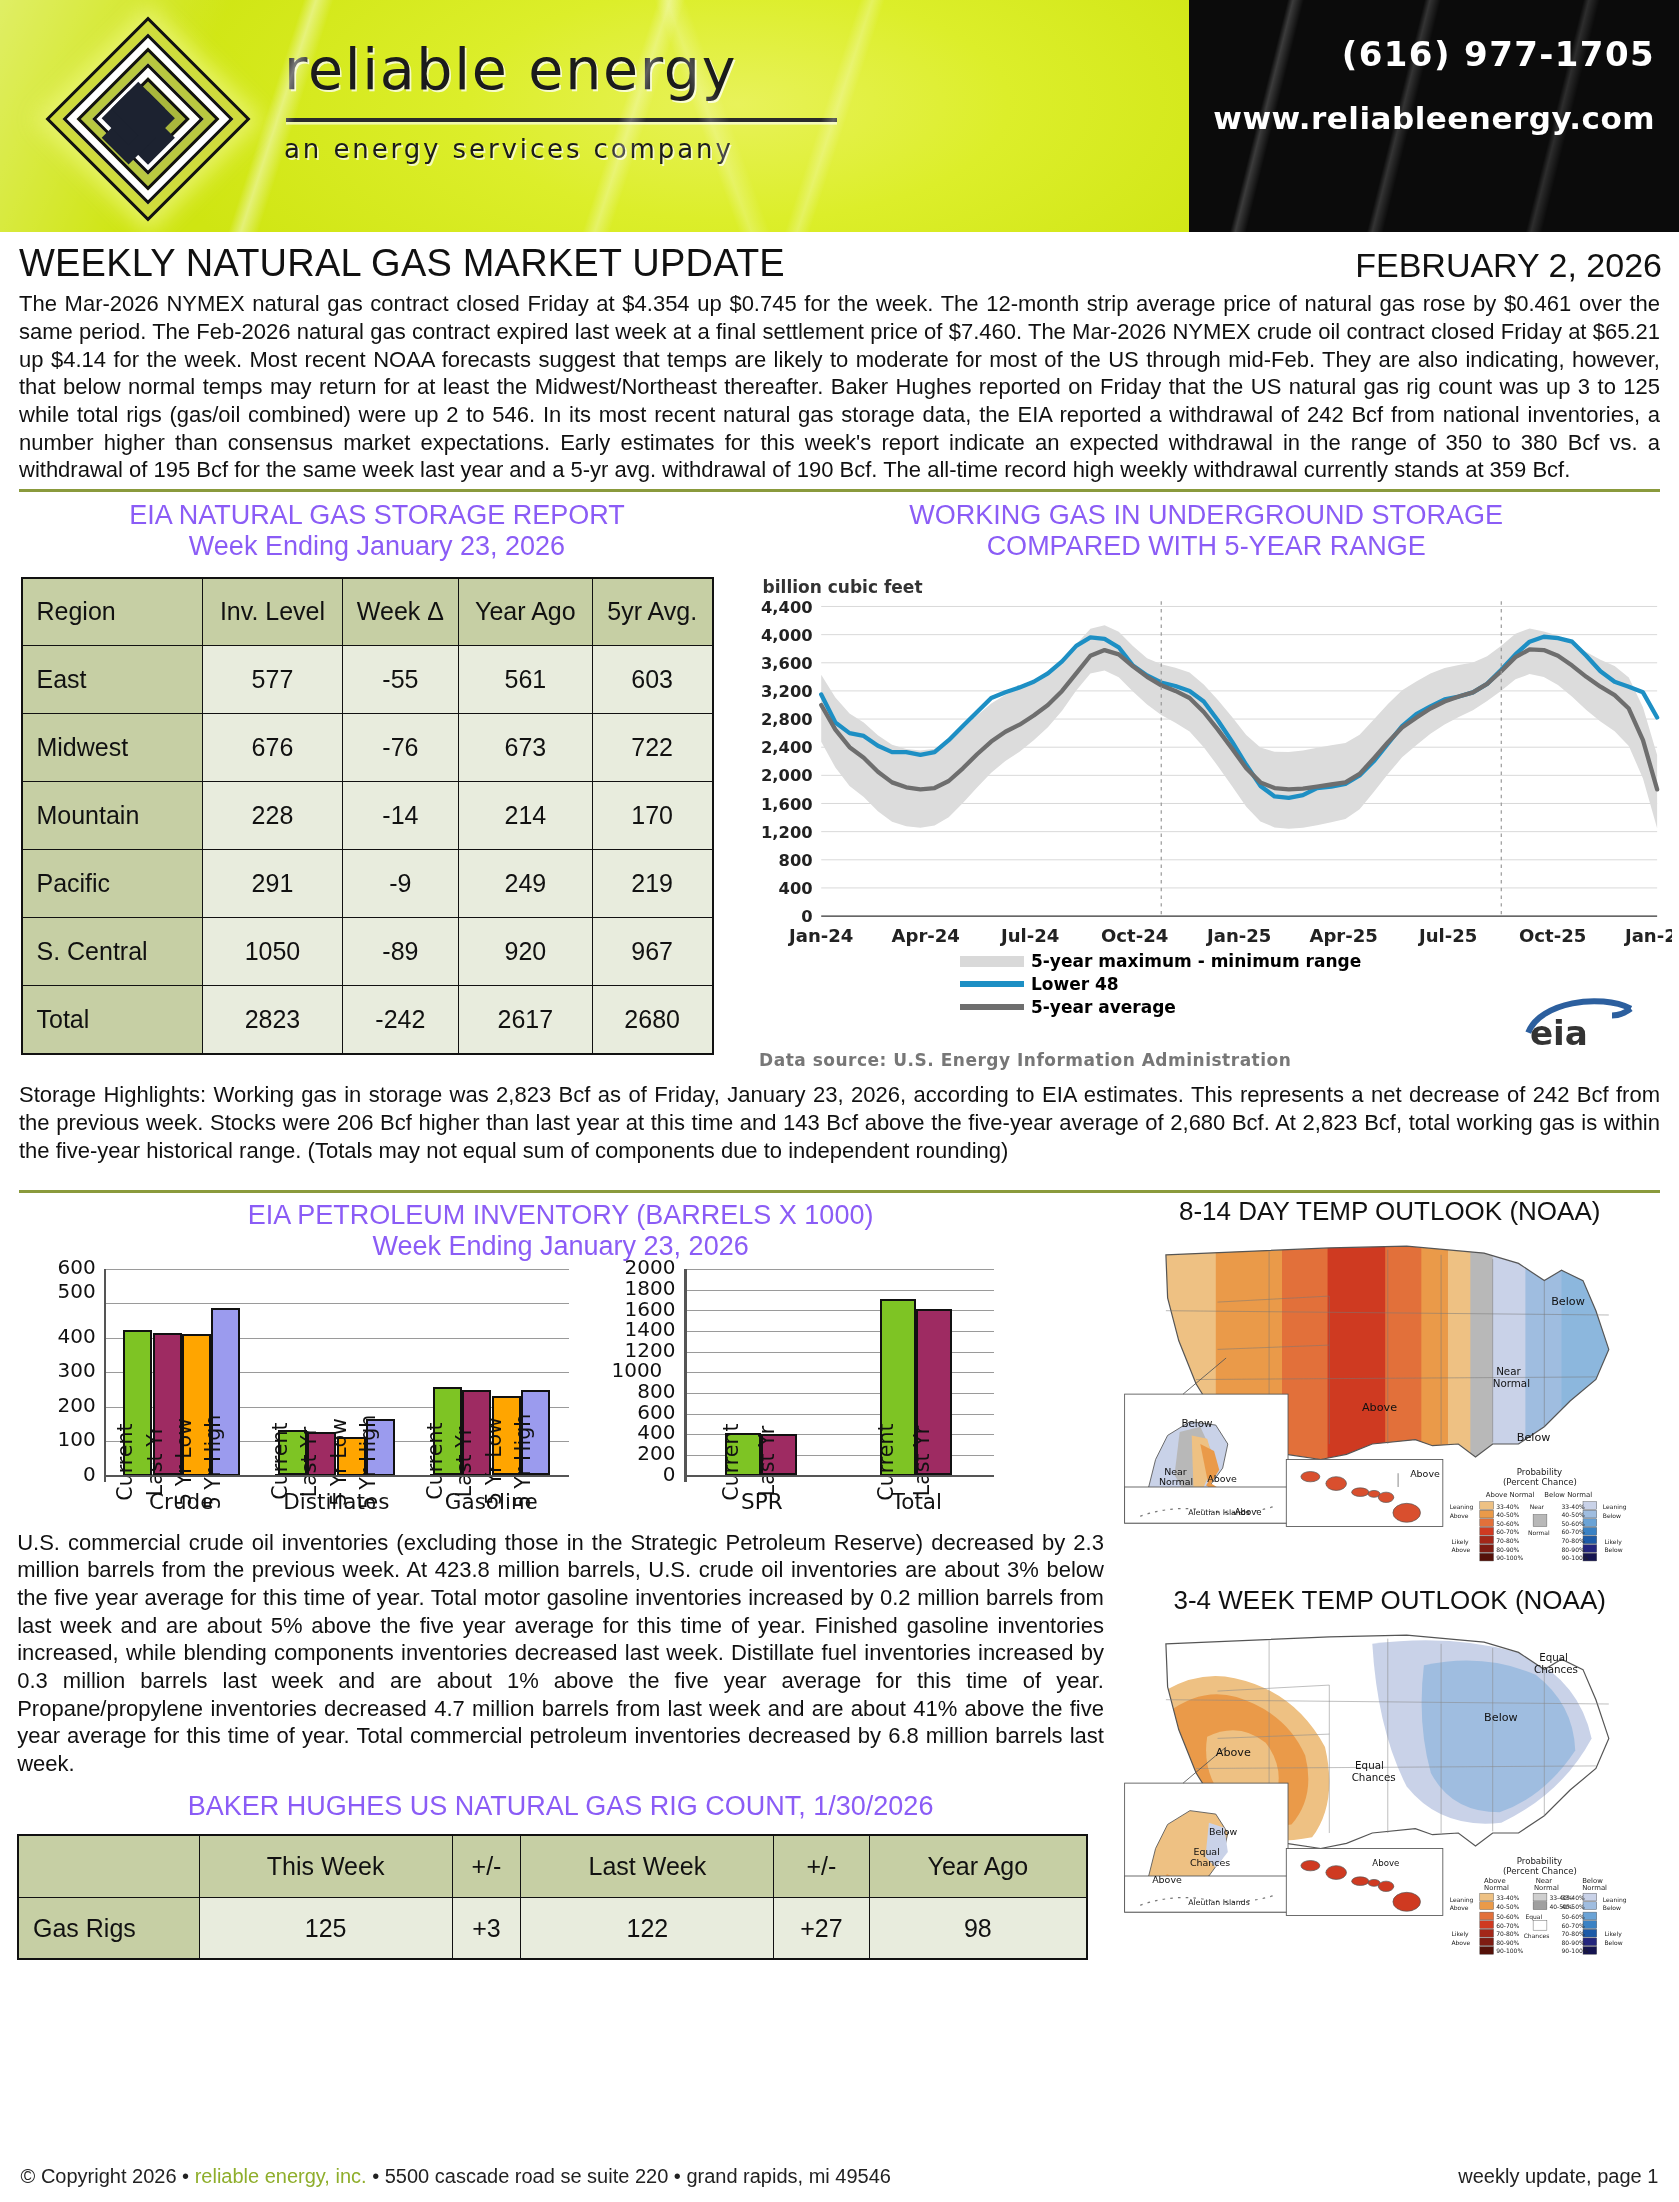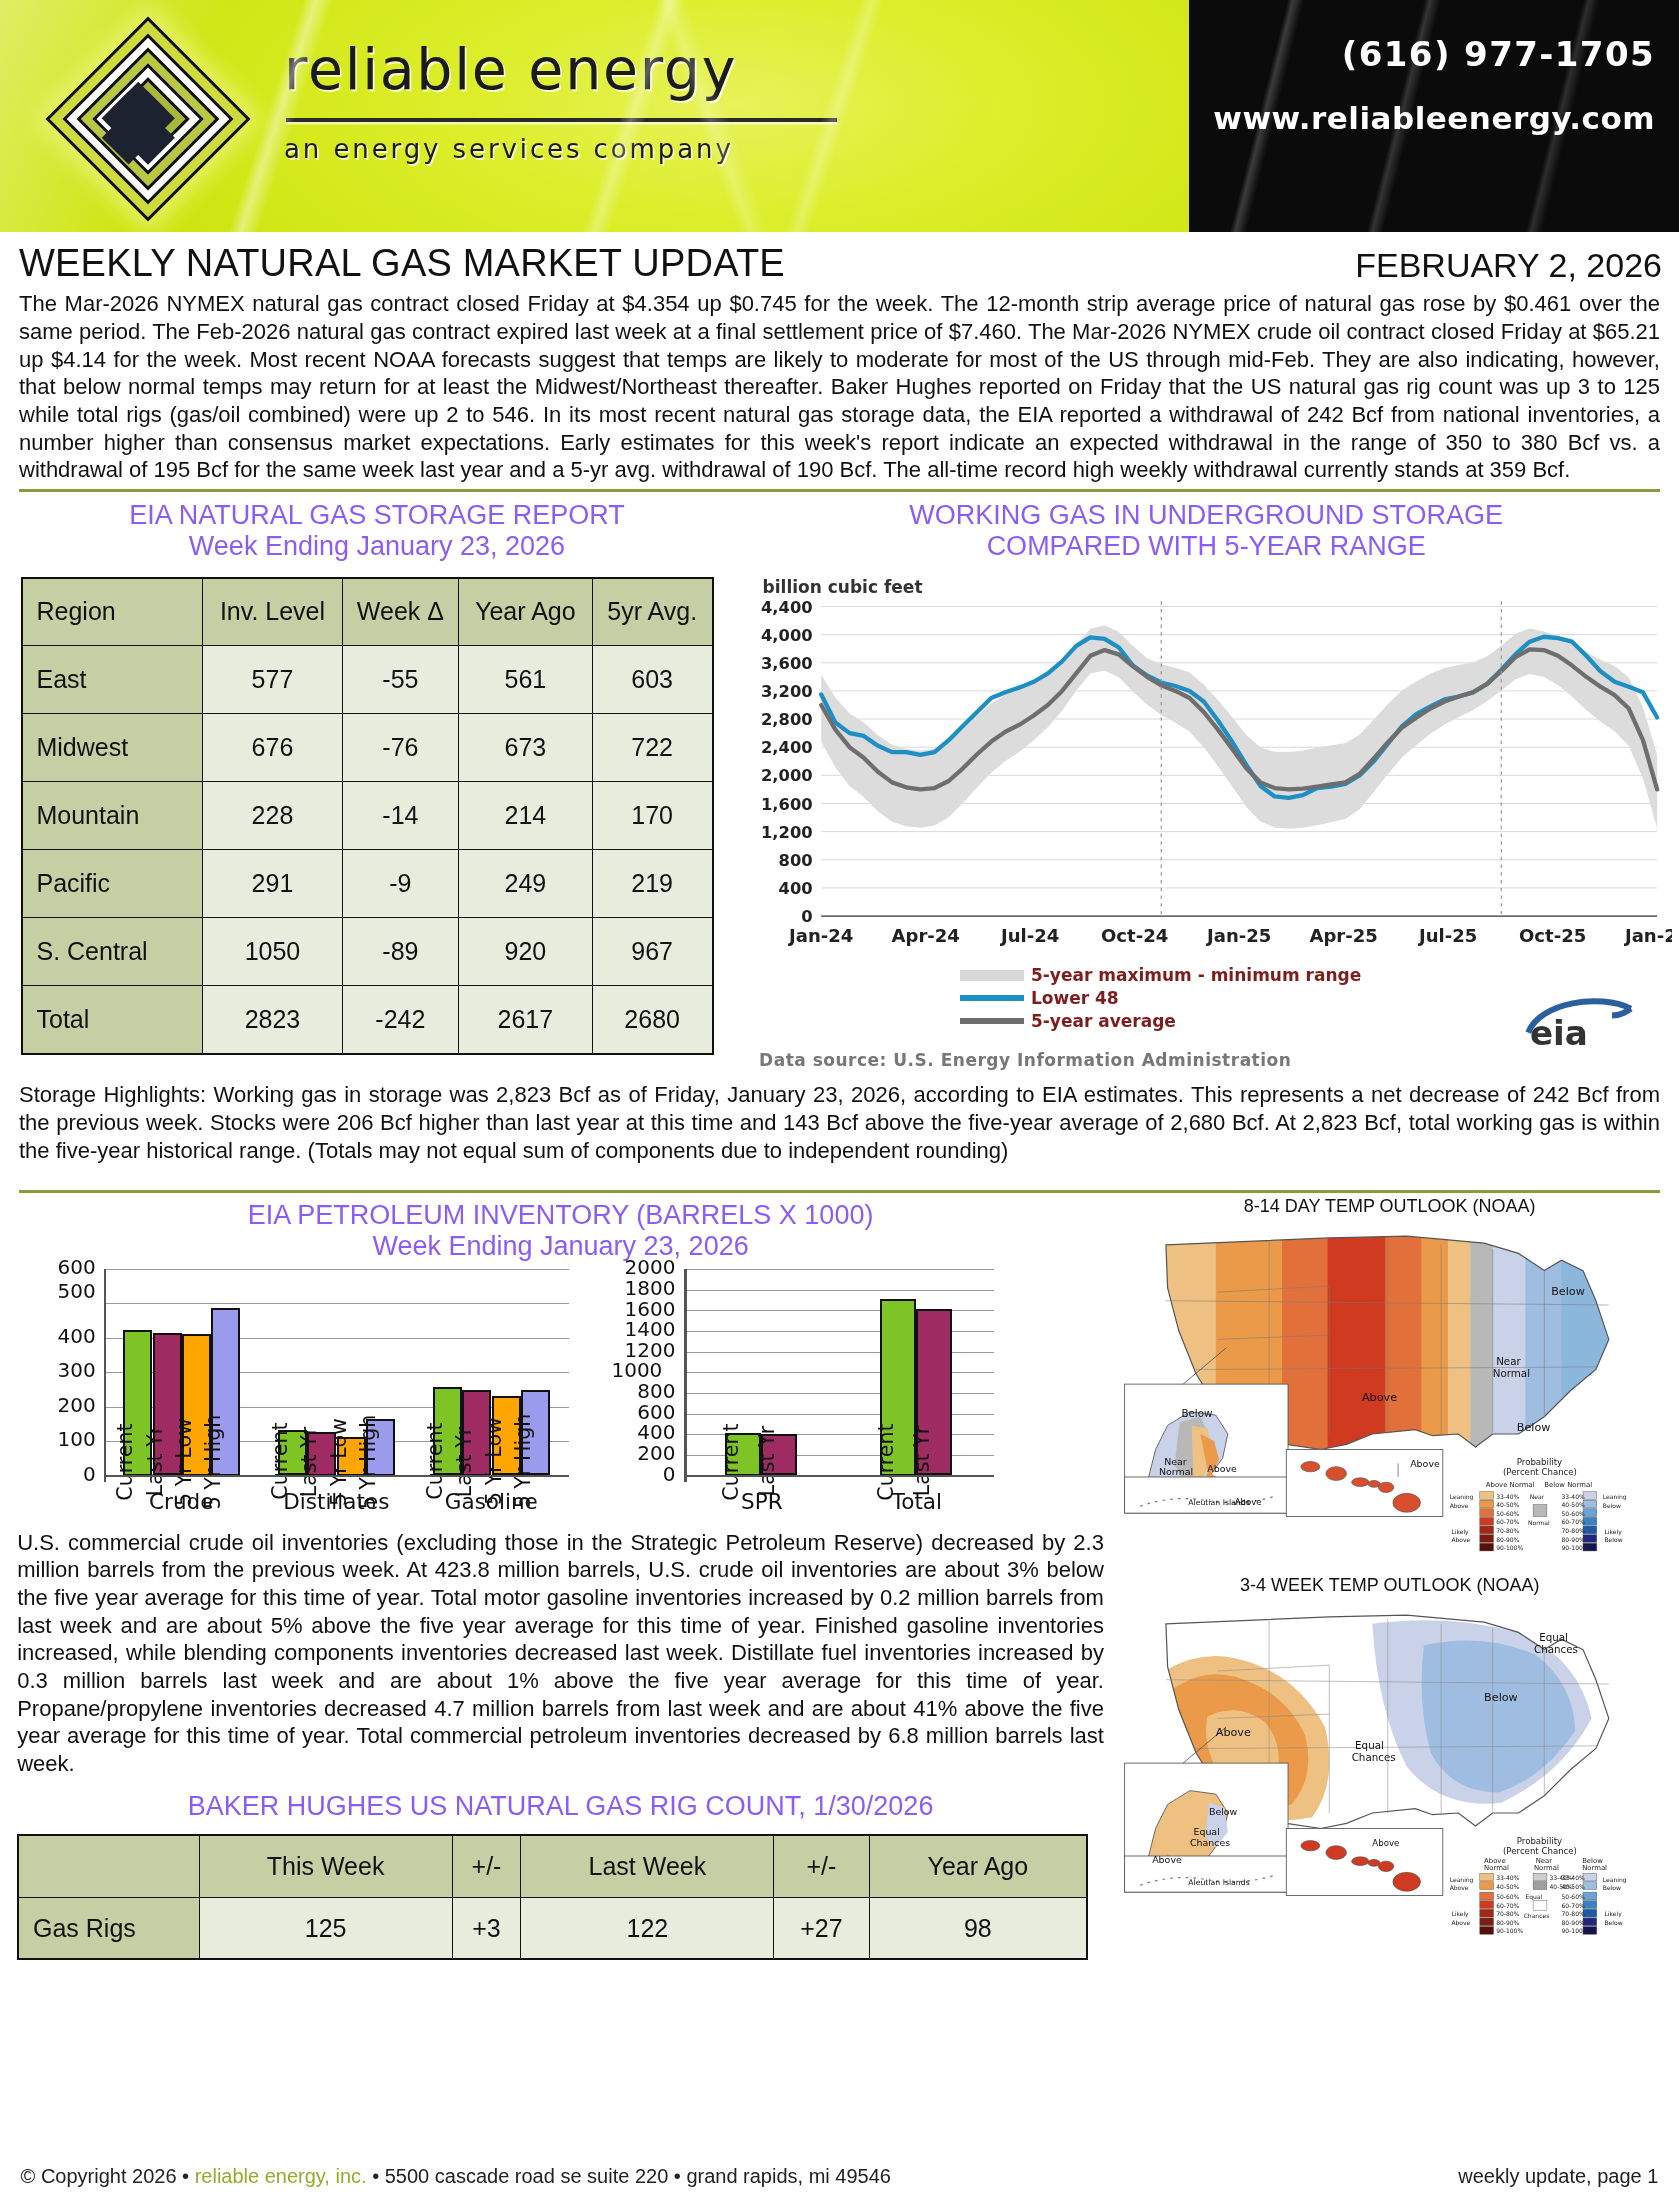--- a/index.html
+++ b/index.html
@@ -116,21 +116,21 @@
   table.eia th.lbl{ text-align:left; padding-left:13.8px; }
   table.eia td.rowlbl{ background:#c6cfa4; text-align:left; padding-left:13.8px; }
   table.eia td.val{ background:#e8ecdd; }
   table.eia col.c0{ width:181px; }
 
   
   .eiachart{ position:relative; width:925px; height:482px; margin-top:16px;font-weight:bold; }
   .ylab{ position:absolute; left:15.5px; top:-1.7px; font-size:17px; color:#333;
          font-family:"DejaVu Sans", sans-serif; }
   .eiasvg{ position:absolute; left:0; top:12px; }
-  .eialegend{ position:absolute; left:213px; top:385px; font-size:17px; color:#7f1d1d;
+  .eialegend{ position:absolute; left:213px; top:371px; font-size:17px; color:#000000;
               font-family:"DejaVu Sans", sans-serif; line-height:1.35; }
   .eialegend .lg{ display:flex; align-items:center; gap:6.9px; }
   .sw-band{ width:64px; height:11.2px; background:#d9d9d9; display:inline-block; }
   .sw-blue{ width:64px; height:6px; background:#1d8fc4; display:inline-block; }
   .sw-grey{ width:64px; height:6px; background:#6e6e6e; display:inline-block; }
   .datasrc{ position:absolute; left:12px; top:471px; font-size:17px; color:#777;
             letter-spacing:0.5px; font-family:"DejaVu Sans", sans-serif; }
   .eia-logo{ position:absolute; right:22.4px; top:416px; }
 
   
@@ -155,21 +155,21 @@
   table.rig{ border-collapse:collapse; width:1071px; margin:12px 0 0 3.4px; border:2.6px solid #111; }
   table.rig th, table.rig td{
     border:1.7px solid #111; height:62px; font-size:25px; font-weight:normal;
     text-align:center; color:#111;
   }
   table.rig th{ background:#c6cfa4; }
   table.rig td.rowlbl{ background:#c6cfa4; text-align:left; padding-left:13.8px; width:181px; }
   table.rig td.val{ background:#e8ecdd; }
 
   
-  .map-title{ text-align:center; font-size:18px; color:#111; margin-top:3.4px; }
+  .map-title{ text-align:center; font-size:26px; color:#111; margin-top:3.4px; }
   .mapbox{ position:relative; width:551px; height:353px; margin-top:1.7px; }
 
   
   .footer{
     position:absolute; left:0; bottom:15.5px; width:1679px;
     display:flex; justify-content:space-between; padding:0 20.6px;
     font-size:20px; color:#222;
   }
   .footer .green{ color:#8fae2b; }
 </style>

